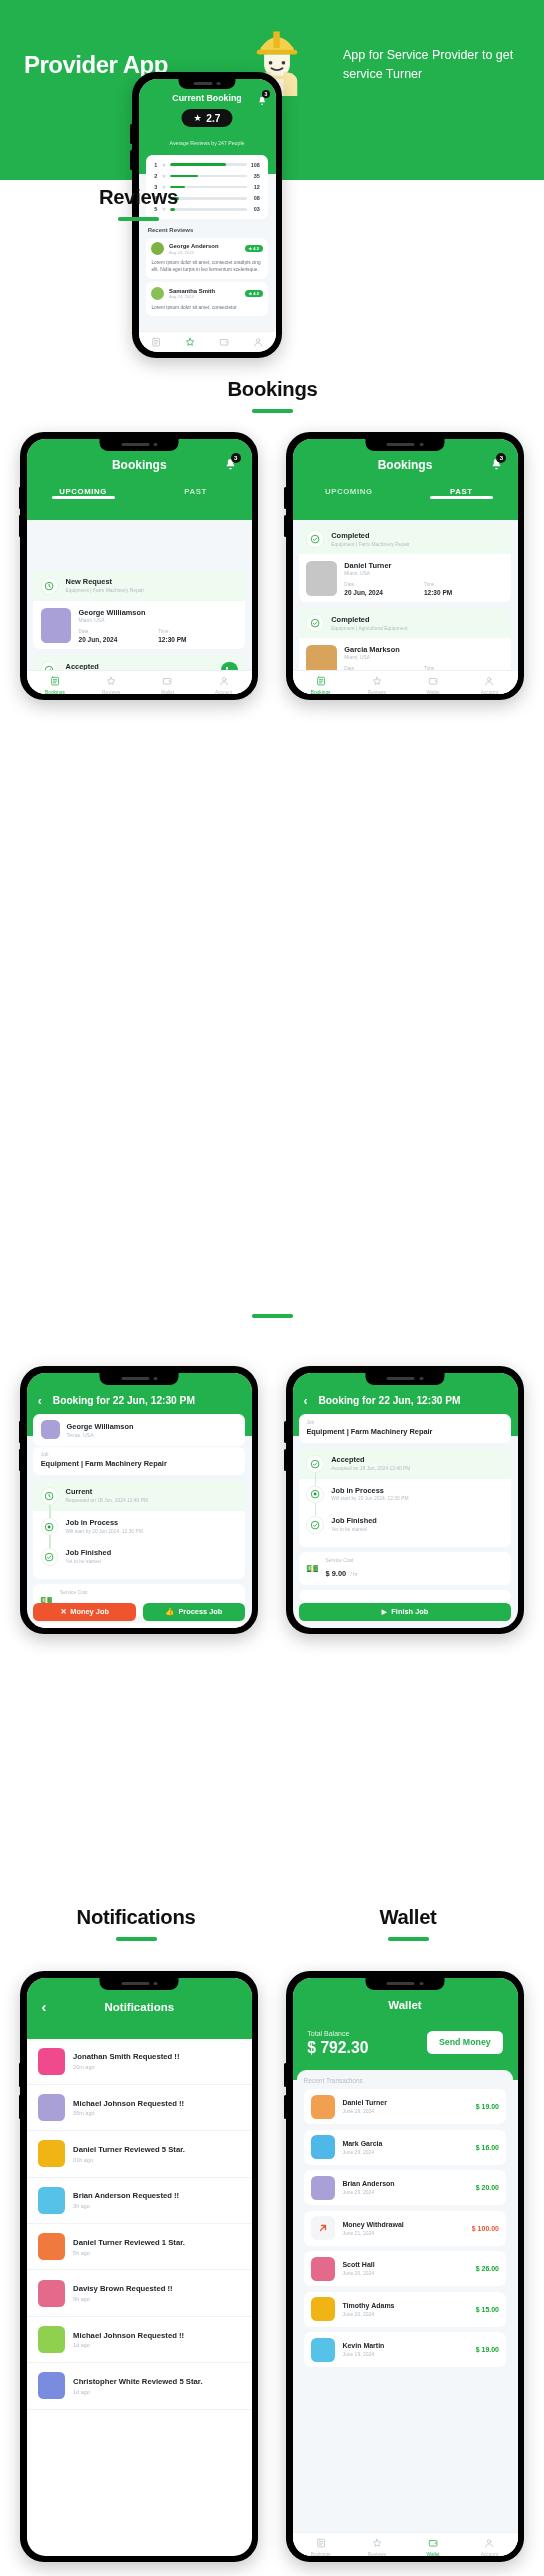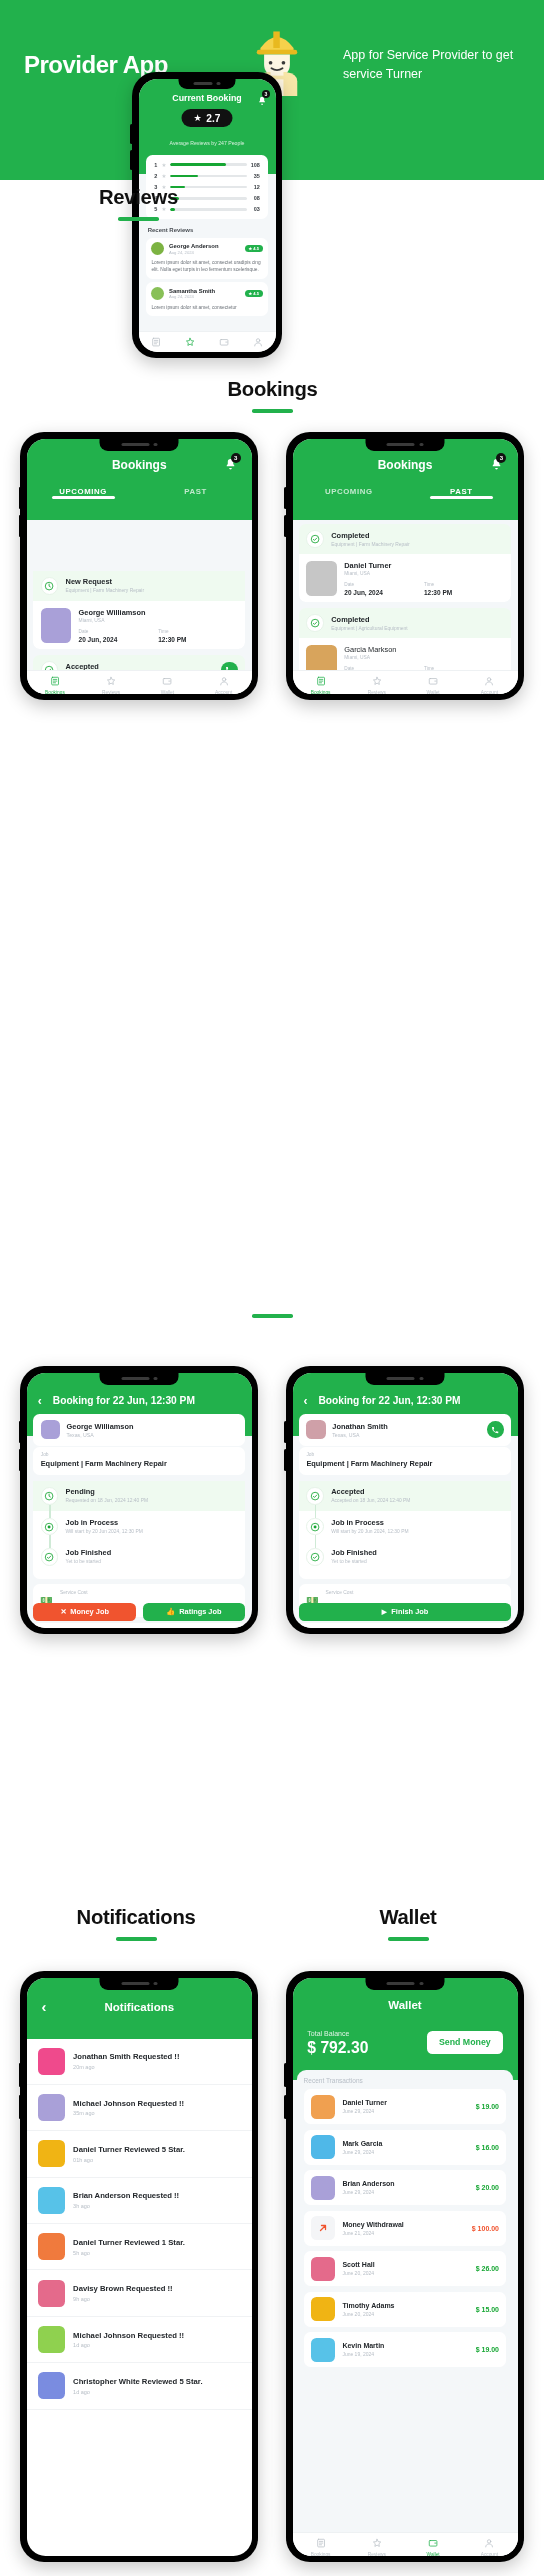--- a/index.html
+++ b/index.html
@@ -471,21 +471,21 @@
             </span>
       <div style="flex:1;">
         <div style="font-size:7.4px;font-weight:bold;color:#23272b;">Completed</div>
         <div style="font-size:4.9px;color:#b7bec6;margin-top:1.8px;">Equipment  |  Agricultural Equipment</div>
       </div>
 
     </div>
     <div class="card" style="display:flex;gap:7.4px;padding:6.5px 7.4px;border-radius:0 0 6.5px 6.5px;">
       <div class="avatar" style="width:30.5px;height:35px;background:#d8a45c;flex:none;"></div>
       <div style="flex:1;">
-        <div style="font-size:7.4px;font-weight:normal;color:#23272b;">Garcia Markson</div>
+        <div style="font-size:7.4px;font-weight:bold;color:#23272b;">Garcia Markson</div>
         <div style="font-size:4.9px;color:#b7bec6;margin-top:1.8px;">Miami, USA</div>
         <div style="display:flex;margin-top:5.5px;">
           <div style="flex:1;">
             <div style="font-size:4.7px;color:#b7bec6;">Date</div>
             <div style="font-size:6.5px;font-weight:bold;color:#23272b;margin-top:1.8px;">22 Jun, 2024</div>
           </div>
           <div style="flex:1;">
             <div style="font-size:4.7px;color:#b7bec6;">Time</div>
             <div style="font-size:6.5px;font-weight:bold;color:#23272b;margin-top:1.8px;">10:30 AM</div>
           </div>
@@ -568,21 +568,21 @@
       <div class="card" style="margin-top:5.5px; padding:0 0 6.5px; position:relative;" id="jsp-timeline">
     <div style="display:flex;gap:7.4px;padding:6.5px 7.4px;background:#effaf0;position:relative;">
       <div class="tl-line" style="left:15.7px;top:24px;height:13px;"></div>
       <span class="circ-ic" style="width:17.5px;height:17.5px;flex:none;">
               <svg width="10.2" height="10.2" viewBox="0 0 24 24" fill="none" stroke="#16a633" stroke-width="2">
                 <circle cx="12" cy="12" r="9"></circle>
                 <path d="M12 7v5l3 2" stroke-linecap="round"></path>
               </svg>
             </span>
       <div>
-        <div style="font-size:7.4px;font-weight:bold;color:#23272b;">Pending</div>
+        <div style="font-size:7.4px;font-weight:bold;color:#23272b;">Current</div>
         <div style="font-size:4.9px;color:#b7bec6;margin-top:1.8px;">Requested on 18 Jun, 2024  12:40 PM</div>
       </div>
     </div>
     <div style="display:flex;gap:7.4px;padding:6.5px 7.4px;position:relative;">
       <div class="tl-line" style="left:15.7px;top:24px;height:13px;"></div>
       <span class="circ-ic" style="width:17.5px;height:17.5px;flex:none;">
               <svg width="10.2" height="10.2" viewBox="0 0 24 24" fill="none" stroke="#16a633" stroke-width="2">
                 <circle cx="12" cy="12" r="9"></circle>
                 <circle cx="12" cy="12" r="3.5" fill="#16a633" stroke="none"></circle>
               </svg>
@@ -622,51 +622,39 @@
 
     </div>
 
     <div class="pos" style="left:6.5px; right:6.5px; bottom:6.5px; display:flex; gap:6.5px;">
       <div class="btn-pill" style="flex:1; height:18.5px; background:#f0542f; font-size:7.4px; gap:3.7px;">
         <span>✕</span>
         <span>Money Job</span>
       </div>
       <div class="btn-pill" style="flex:1; height:18.5px; background:#22b14c; font-size:7.4px; gap:3.7px;">
         <span>👍</span>
-        <span>Ratings Job</span>
+        <span>Process Job</span>
       </div>
     </div>
   </div>
 </div>
 
 <div class="phone" style="left:286px; top:1366px; width:238px; height:268px;">
   <div class="btn-vol" style="top:55px; width:2.8px; height:22px;"></div>
   <div class="btn-vol" style="top:83px; width:2.8px; height:22px;"></div>
   <div class="screen" style="background:#f4f7f9;">
     <div class="notch" style="width:79px; height:12px;">
       <div class="spk" style="width:28px;height:2.8px;"></div>
         <div class="cam" style="width:3.7px;height:3.7px;"></div>
     </div>
     <div class="ph-head" style="height:63px; padding-top:22px;">
       <span class="pos" style="left:11px; top:21px; color:#fff; font-size:12px; font-weight:bold;">‹</span>
       <div style="color:#fff; font-weight:bold; font-size:10.2px; padding-left:26px;">Booking for 22 Jun, 12:30 PM</div>
     </div>
     <div class="pos" style="left:6.5px; right:6.5px; top:41px;">
-      <div class="card" style="padding:6.5px 7.4px; display:flex; align-items:center; gap:6.5px;">
-        <div class="avatar" style="width:19.4px;height:19.4px;background:#cfa0a8;"></div>
-        <div style="flex:1;">
-          <div style="font-size:7.4px; font-weight:bold; color:#23272b;">Jonathan Smith</div>
-          <div style="font-size:5.2px; color:#b7bec6; margin-top:0.9px;">Texas, USA</div>
-        </div>
-        <div class="callbtn" style="width:16.6px;height:16.6px;">
-          <svg width="8.3" height="8.3" viewBox="0 0 24 24" fill="#fff">
-              <path d="M6.6 10.8a15.1 15.1 0 0 0 6.6 6.6l2.2-2.2c.3-.3.7-.4 1-.2 1.2.4 2.4.6 3.6.6.6 0 1 .4 1 1V20c0 .6-.4 1-1 1A17 17 0 0 1 3 4c0-.6.4-1 1-1h3.5c.6 0 1 .4 1 1 0 1.3.2 2.5.6 3.6.1.3 0 .7-.2 1l-2.3 2.2z"></path>
-            </svg>
-        </div>
-      </div>
       <div class="card" style="margin-top:0.9px; padding:5.5px 7.4px 7.4px;">
         <div style="font-size:4.9px; color:#b7bec6;">Job</div>
         <div style="font-size:7.4px; font-weight:bold; color:#23272b; margin-top:1.8px;">Equipment  |  Farm Machinery Repair</div>
       </div>
       <div class="card" style="margin-top:5.5px; padding:0 0 6.5px; position:relative;" id="jsa-timeline">
     <div style="display:flex;gap:7.4px;padding:6.5px 7.4px;background:#effaf0;position:relative;">
       <div class="tl-line" style="left:15.7px;top:24px;height:13px;"></div>
       <span class="circ-ic" style="width:17.5px;height:17.5px;flex:none;">
               <svg width="10.2" height="10.2" viewBox="0 0 24 24" fill="none" stroke="#16a633" stroke-width="2">
                 <circle cx="12" cy="12" r="9"></circle>

